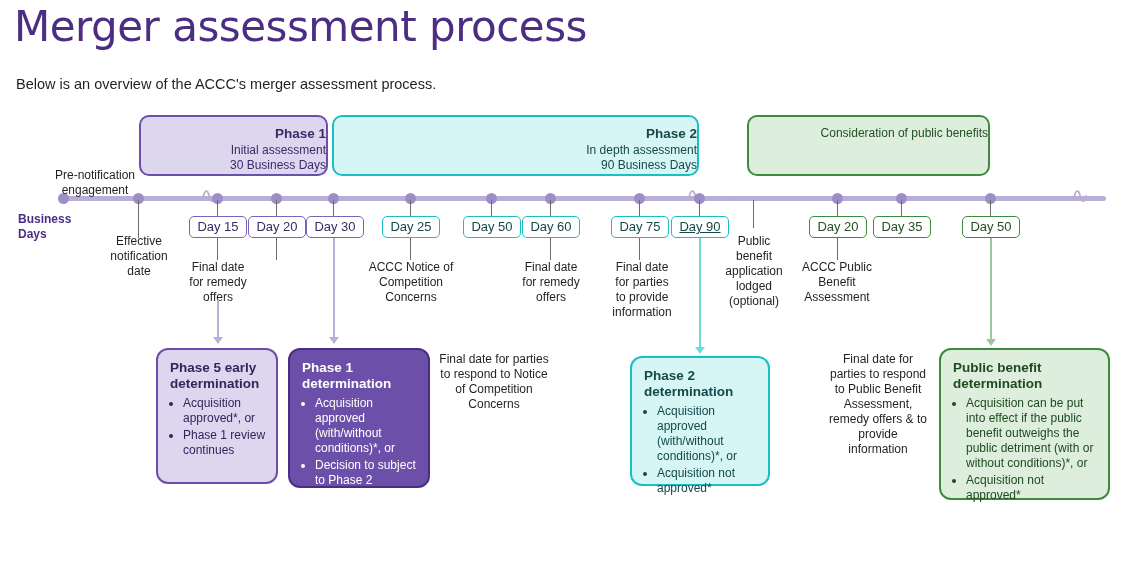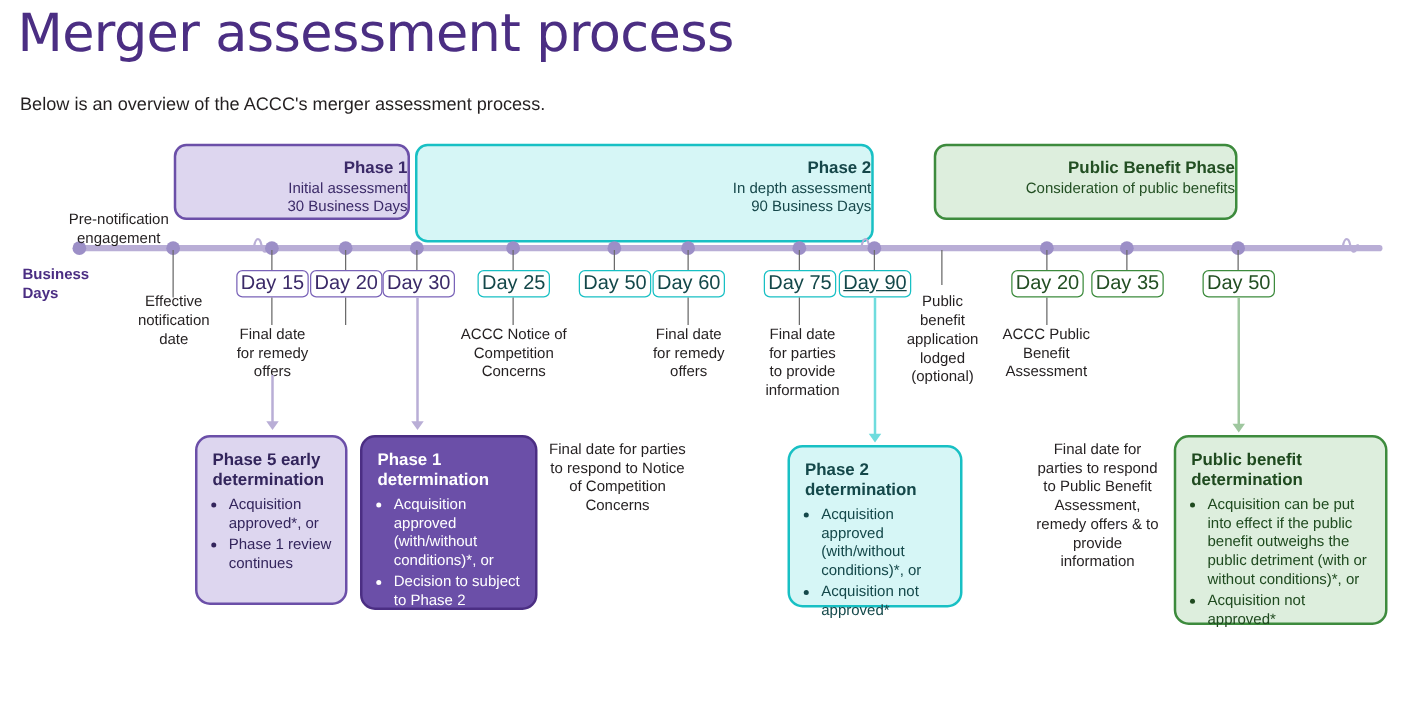--- a/index.html
+++ b/index.html
@@ -57,21 +57,21 @@
     font-size: 12px;
     display: block;
   }
   #banner-phase1 {
     left: 139px; top: 115px; width: 189px; height: 61px;
     background: #ddd6ef;
     border: 2px solid #6b4fa8;
     color: #3b2a68;
   }
   #banner-phase2 {
-    left: 332px; top: 115px; width: 367px; height: 79px;
+    left: 332px; top: 115px; width: 367px; height: 61px;
     background: #d6f6f6;
     border: 2px solid #18c0c4;
     color: #16474a;
   }
   #banner-pbp {
     left: 747px; top: 115px; width: 243px; height: 61px;
     background: #ddeedd;
     border: 2px solid #3d8b3d;
     color: #234f23;
   }
@@ -126,21 +126,21 @@
     line-height: 1.25;
     color: #231f20;
   }
   
   .day-chip {
     position: absolute;
     height: 22px;
     box-sizing: border-box;
     border-radius: 5px;
     background: #ffffff;
-    font-size: 16px;
+    font-size: 13px;
     text-align: center;
     line-height: 20px;
     top: 216px;
   }
   .chip-purple { border: 1.5px solid #7a63b8; color: #3b2a68; }
   .chip-teal   { border: 1.5px solid #18c0c4; color: #14484a; }
   .chip-green  { border: 1.5px solid #3d8b3d; color: #234f23; }
 
   
   .stem {
@@ -231,21 +231,20 @@
     <span class="banner-title">Phase 1</span>
     <span class="banner-sub">Initial assessment</span>
     <span class="banner-sub">30 Business Days</span>
   </div>
   <div class="phase-banner" id="banner-phase2">
     <span class="banner-title">Phase 2</span>
     <span class="banner-sub">In depth assessment</span>
     <span class="banner-sub">90 Business Days</span>
   </div>
   <div class="phase-banner" id="banner-pbp">
-    <span class="banner-title">Public Benefit Phase</span>
     <span class="banner-sub">Consideration of public benefits</span>
   </div>
 
   <div class="timeline-bar"></div>
   <div class="tl-dashed" style="left:712px; width:60px;"></div>
 
   <div class="tl-break" style="left:200px;">∿</div>
   <div class="tl-break" style="left:686px;">∿</div>
   <div class="tl-break" style="left:1071px;">∿</div>
 

